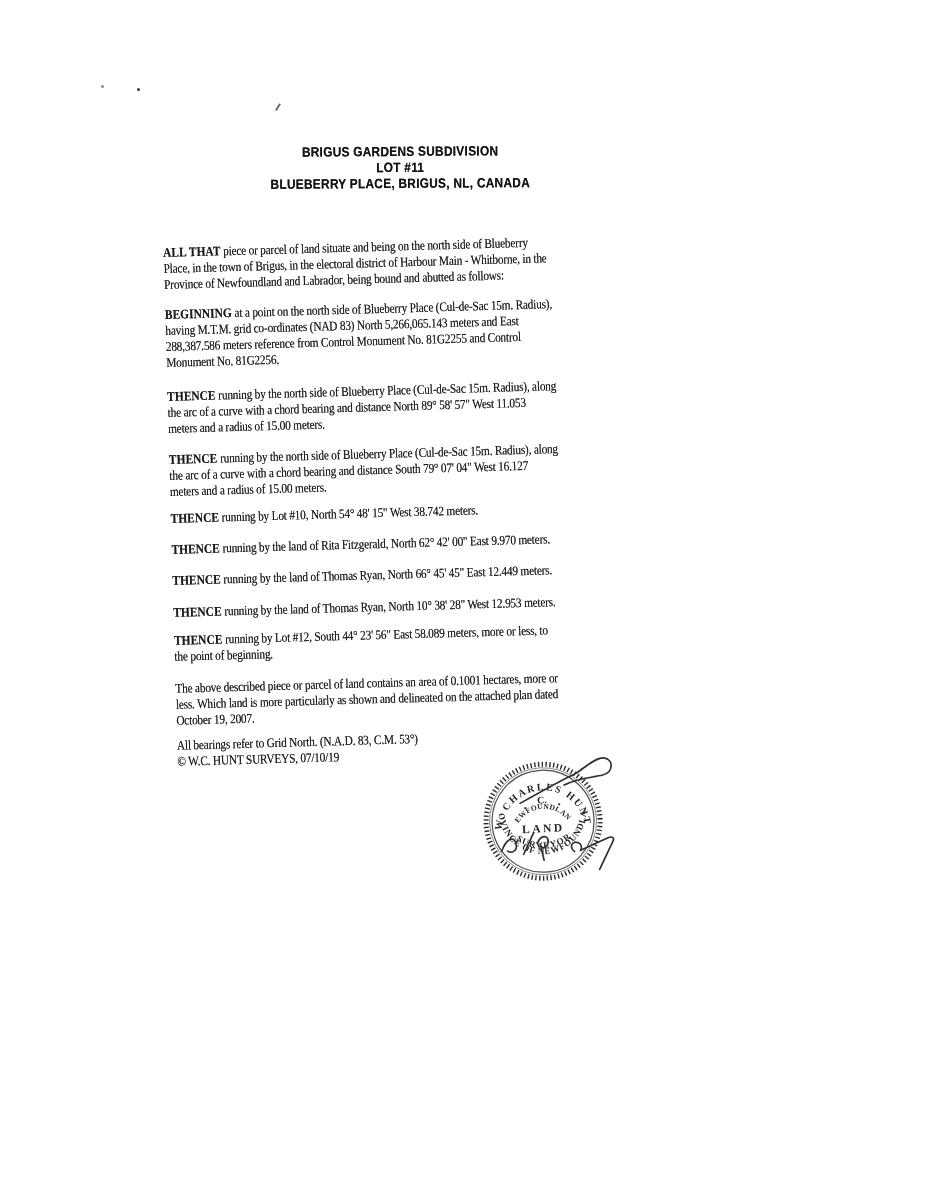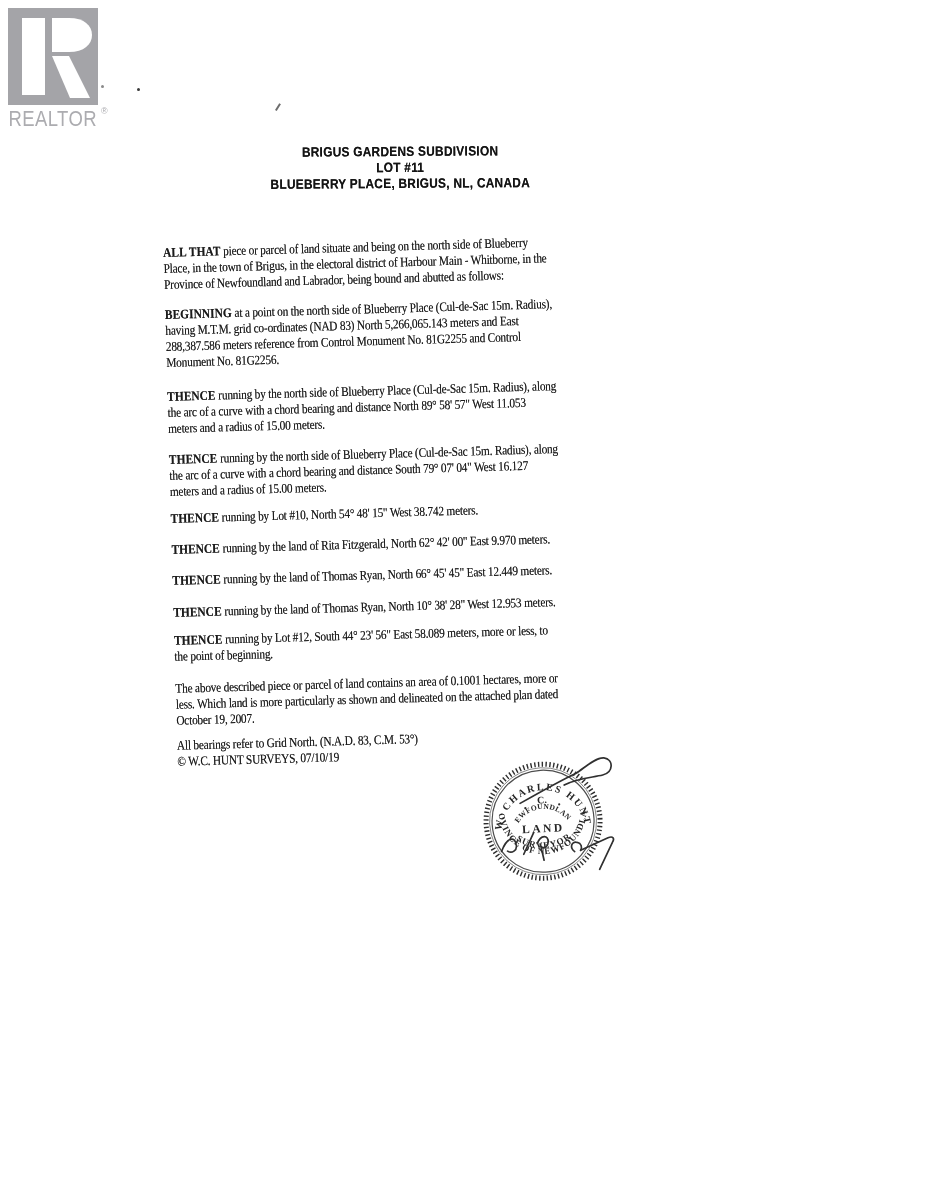--- a/index.html
+++ b/index.html
@@ -49,30 +49,20 @@
 
   
   .stamp{position:absolute;left:466px;top:750px;width:162px;height:140px;transform:rotate(-3deg);}
   .stamp text{font-family:"Liberation Serif","DejaVu Serif",serif;fill:#262626;}
 </style>
 </head>
 <body>
 
 <div class="page">
 
-  <div class="logo">
-    <svg width="110" height="126" viewBox="0 0 110 126">
-      <rect x="3" y="3" width="90" height="97" fill="#a4a4a8"></rect>
-      <rect x="17" y="13" width="23" height="77" fill="#ffffff"></rect>
-      <path d="M47,13 h17 c15,0 23,7.5 23,17 c0,9.5 -8,17 -23,17 h-17 z" fill="#ffffff"></path>
-      <path d="M47,51 h17 l21,42 h-20 z" fill="#ffffff"></path>
-      <text x="4" y="121" font-family="Liberation Sans, DejaVu Sans, sans-serif" font-size="21.5" letter-spacing="0.5" fill="#acacb0" transform="scale(0.86,1)">REALTOR</text>
-      <text x="96" y="109" font-family="Liberation Sans, DejaVu Sans, sans-serif" font-size="9" fill="#acacb0">®</text>
-    </svg>
-  </div>
 
   <div class="speck speck1"></div>
   <div class="speck speck2"></div>
   <div class="tick"></div>
 
   <div class="title">
     <div>BRIGUS GARDENS SUBDIVISION</div>
     <div>LOT #11</div>
     <div>BLUEBERRY PLACE, BRIGUS, NL, CANADA</div>
   </div>

